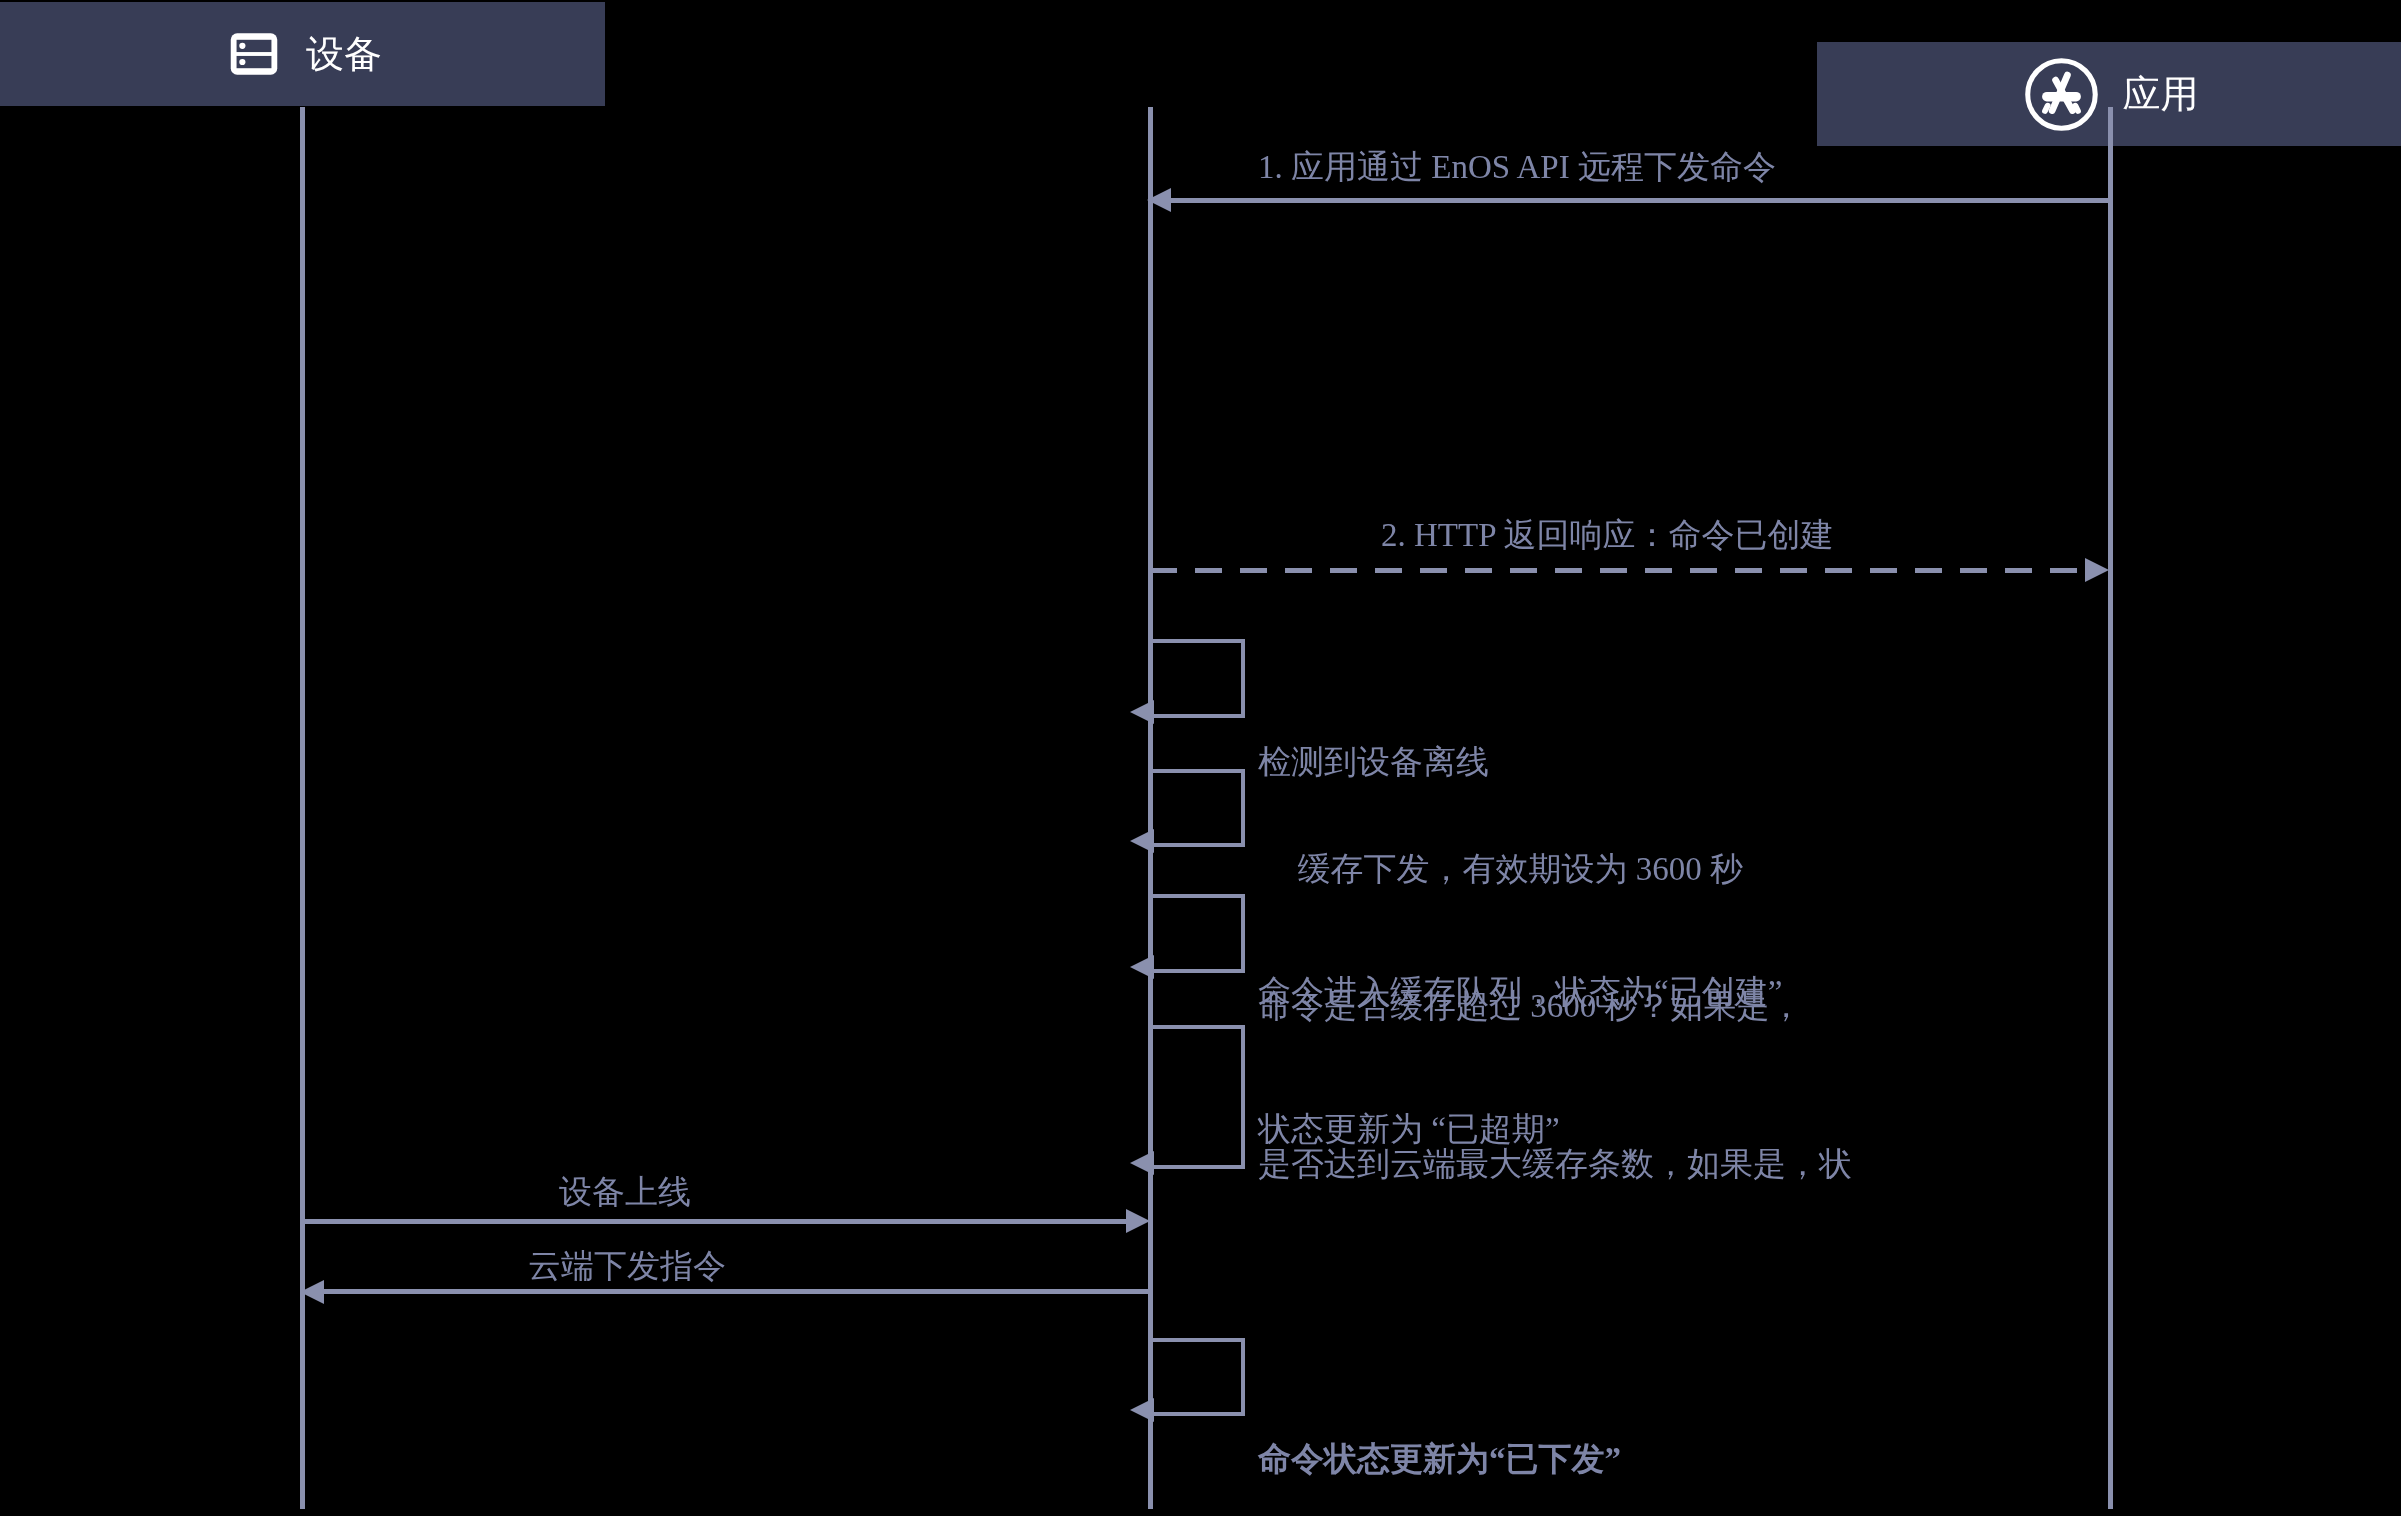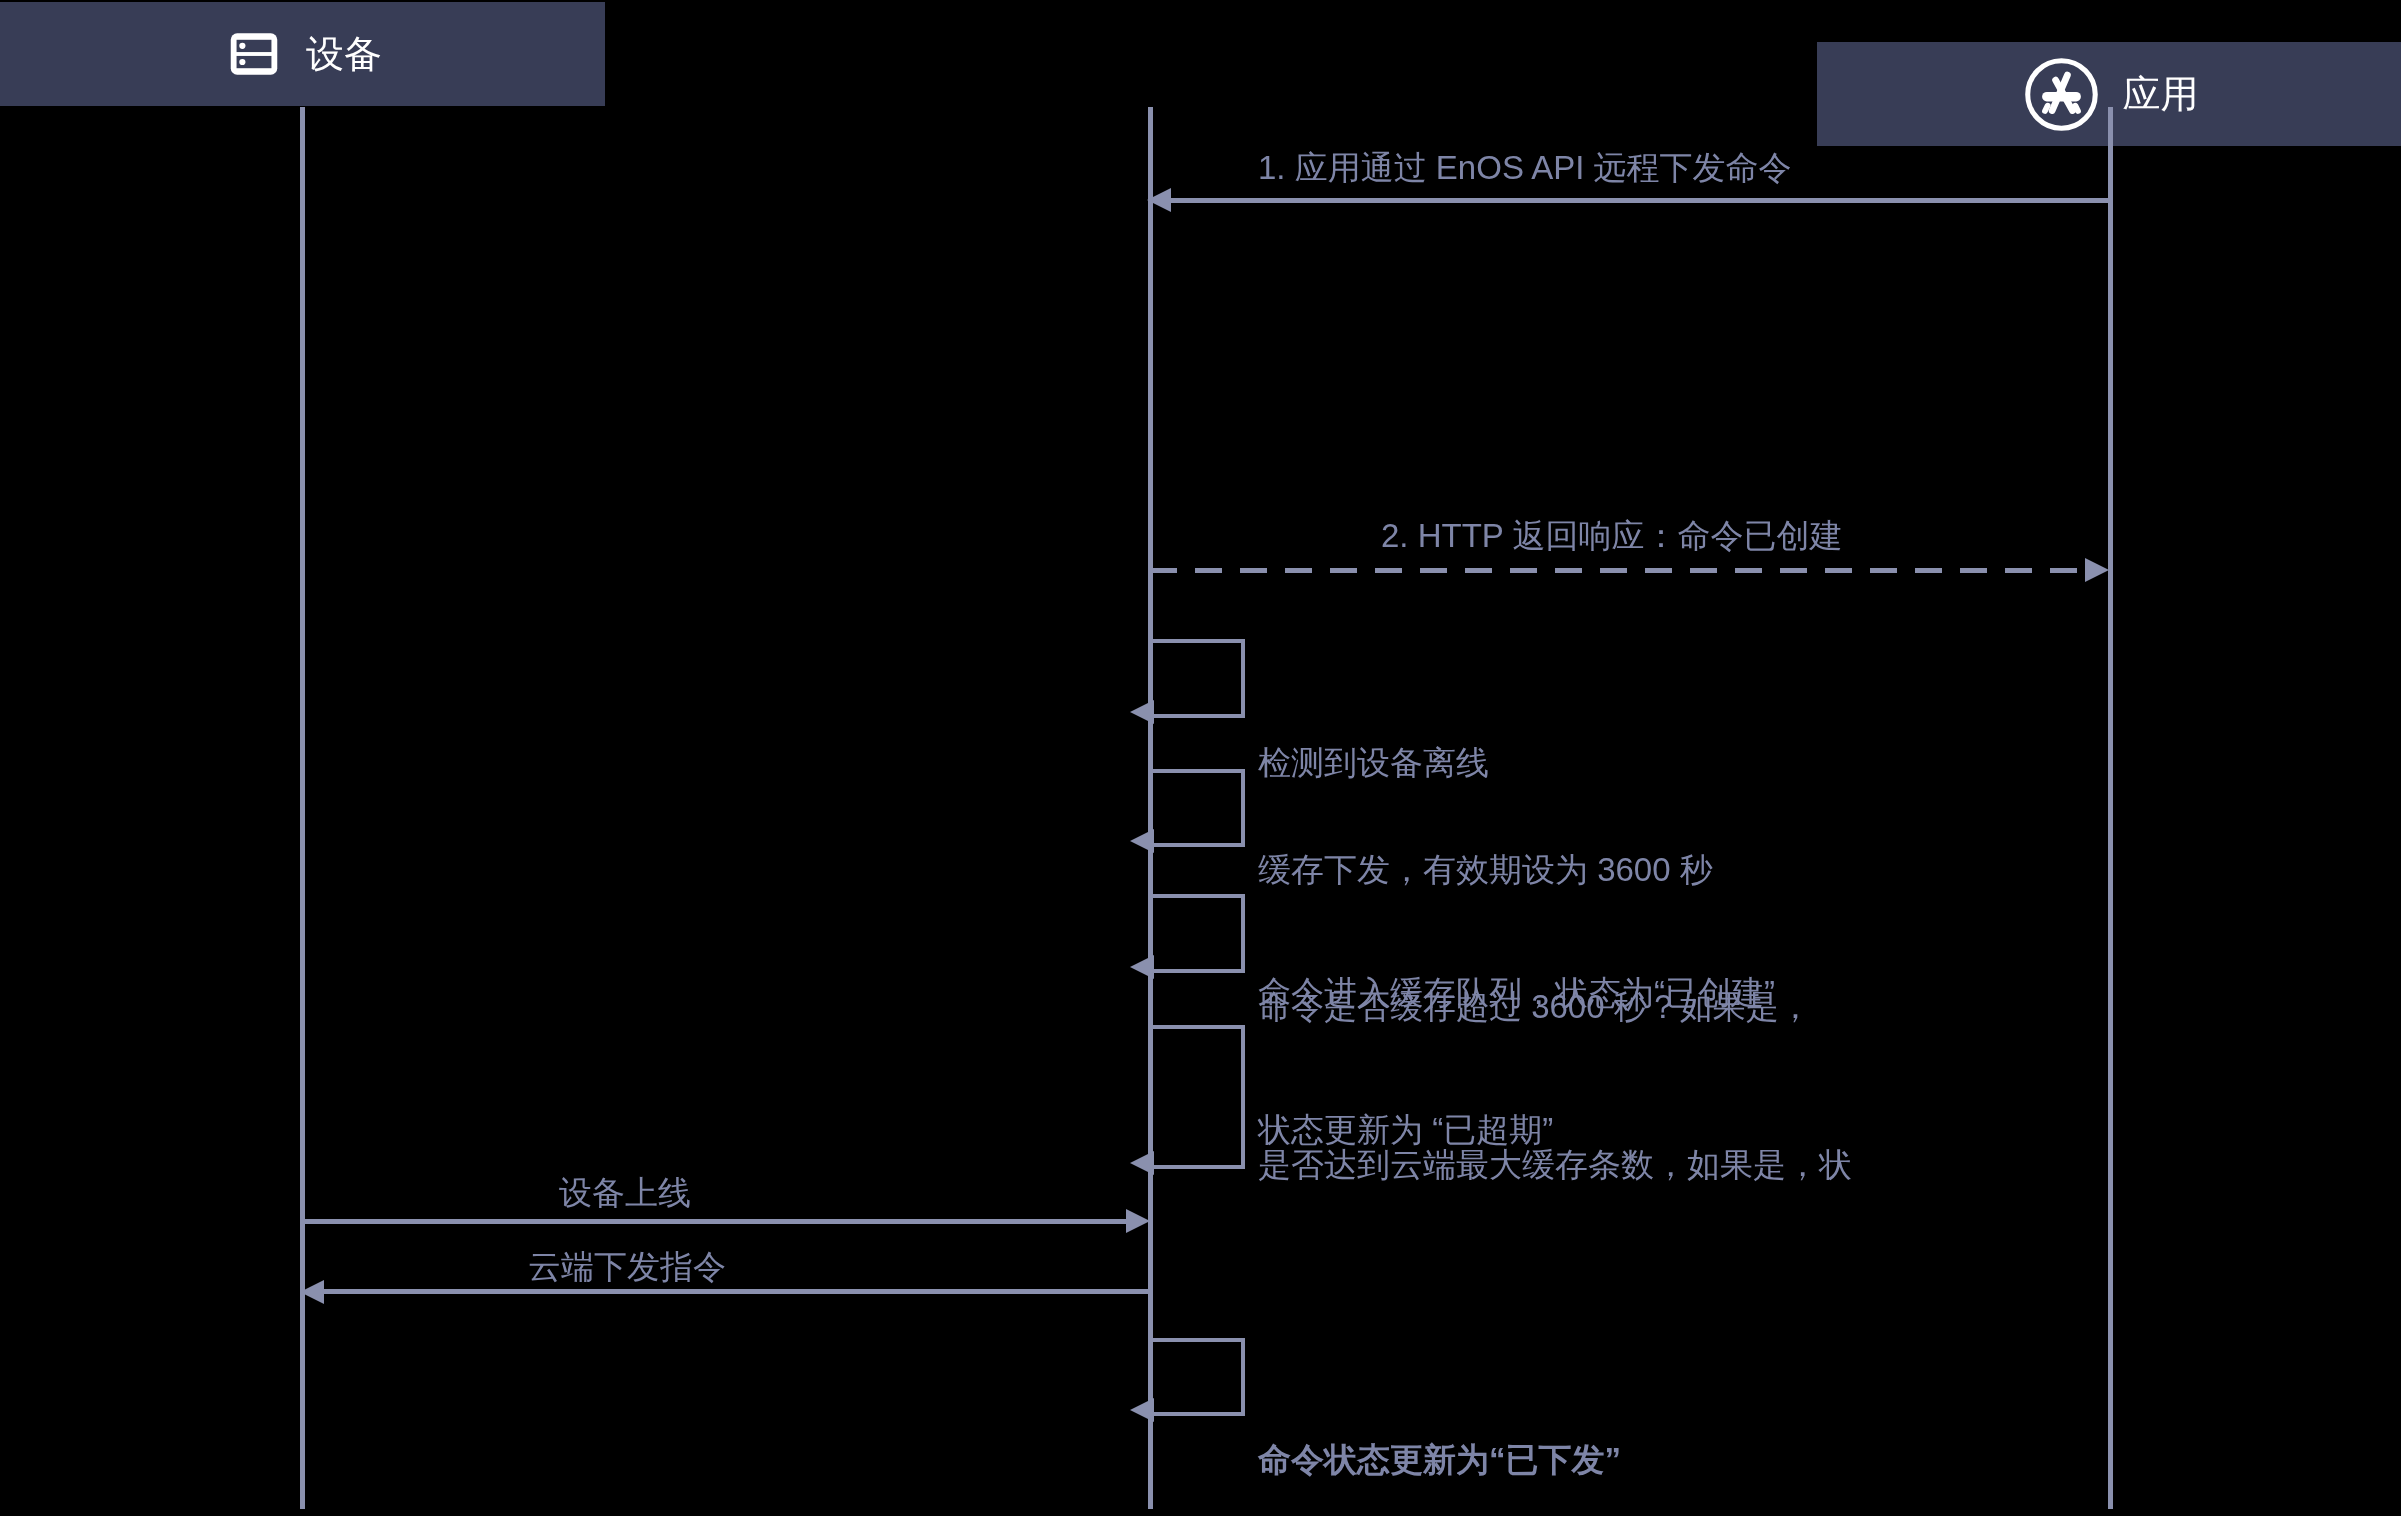--- a/index.html
+++ b/index.html
@@ -5,21 +5,21 @@
   :root{
     --background:#000000;
     --actor-box:#383D56;
     --actor-text:#FFFFFF;
     --line:#8A90AE;
     --text:#7E85A7;
   }
   html,body{margin:0;padding:0;background:var(--background);}
   .stage{
     position:relative;width:2401px;height:1517px;background:var(--background);
-    overflow:hidden;font-family:Liberation Sans, sans-serif;
+    overflow:hidden;font-family:Liberation Serif, serif;
   }
   
   .actor{
     position:absolute;top:2.4px;height:104px;background:var(--actor-box);
     color:var(--actor-text);display:flex;align-items:center;justify-content:center;
     gap:21px;font-size:38px;font-weight:normal;
   }
   .actor-device{left:0;width:605px;}
   .actor-dcm{left:857px;width:602px;}
   .actor-app{left:1817px;width:585px;margin-top:40px;}
@@ -60,21 +60,21 @@
   .label{
     position:absolute;color:var(--text);font-size:33px;line-height:41px;
     white-space:pre;letter-spacing:0;
   }
   .label.bold{font-weight:bold;}
   #msg1-label{left:1258px;top:147px;}
   #msg2-label{left:1381px;top:515px;}
   #msg3-label{left:559px;top:1172px;}
   #msg4-label{left:528px;top:1246px;}
   #loop1-label{left:1258px;top:660px;}
-  #loop2-label{left:1258px;top:767px;}
+  #loop2-label{left:1258px;top:767px;text-align:center;}
   #loop3-label{left:1258px;top:904px;}
   #loop4-label{left:1258px;top:1062px;}
   #loop5-label{left:1258px;top:1357px;}
   #footnote{left:1258px;top:1453px;}
 </style>
 </head>
 <body>
 
 <div class="stage">
 

